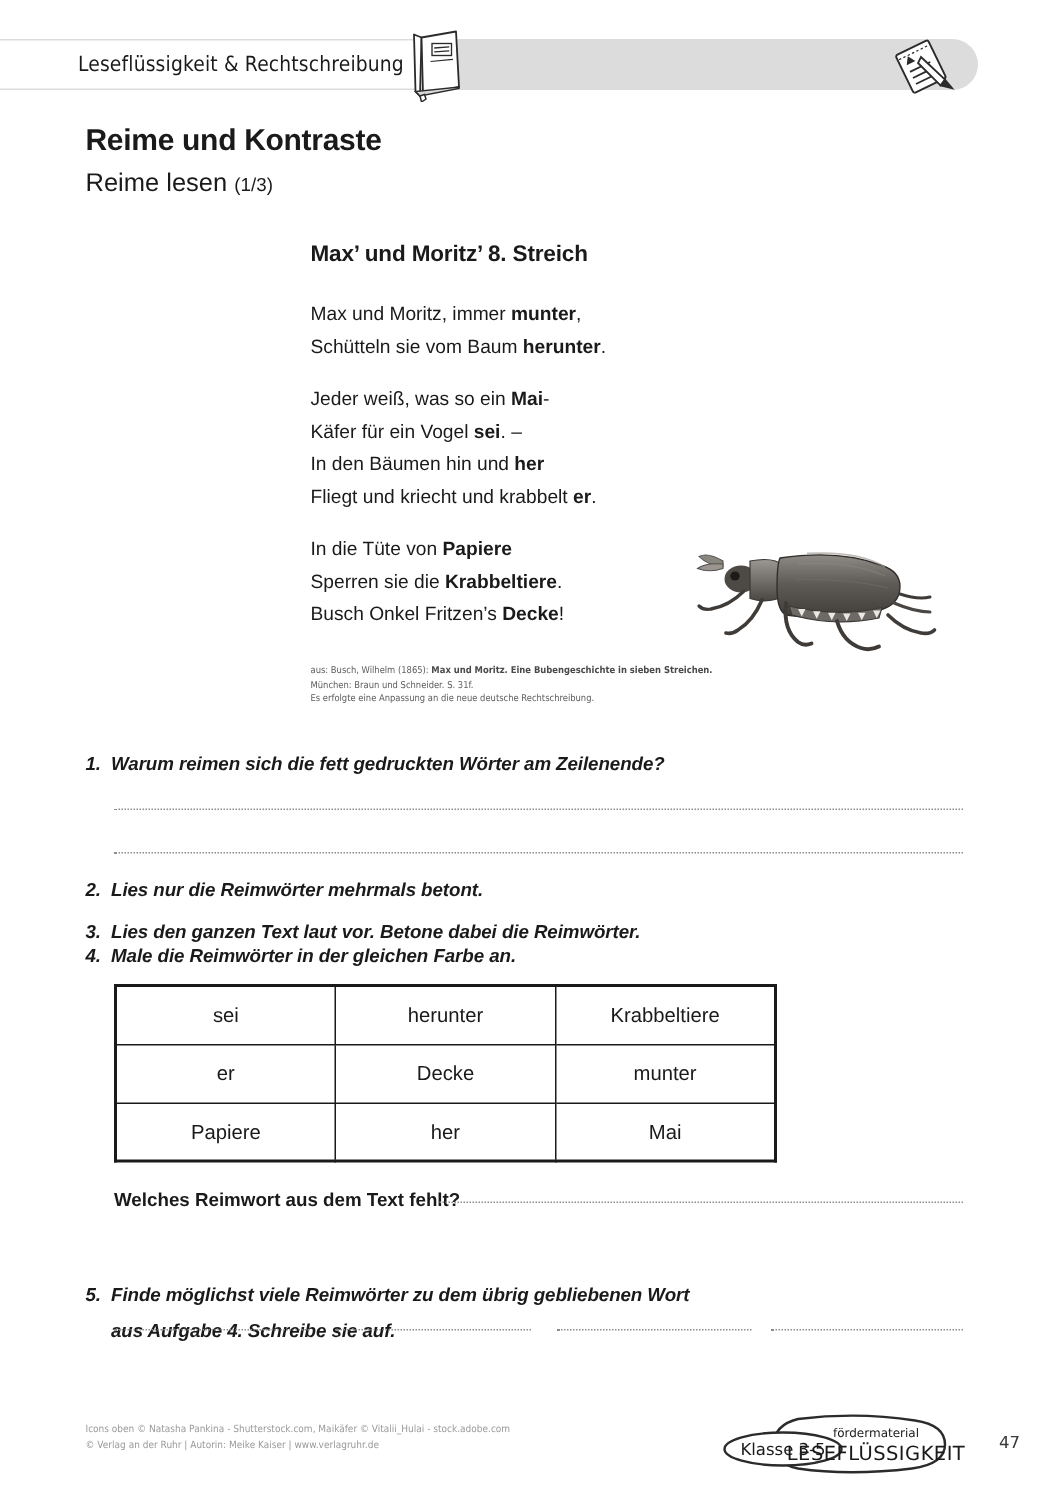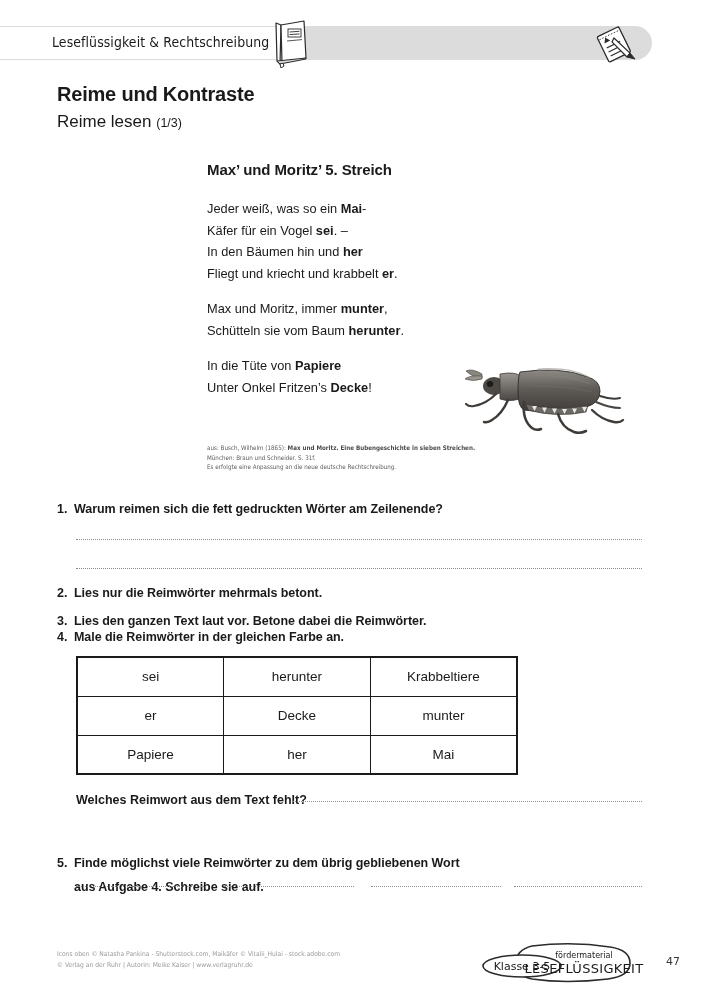--- a/index.html
+++ b/index.html
@@ -115,20 +115,21 @@
     transform-origin: left top;
   }
   .source b { font-weight: bold; color: #4a4a4a; }
 
   
   .task {
     position: absolute;
     font-size: 12.5px;
     font-weight: bold;
     letter-spacing: -0.05px;
+    font-style: italic;
   }
   .task .num { display: inline-block; width: 17px; }
   .task-1 { left: 57px; top: 502px; }
   .task-2 { left: 57px; top: 586px; }
   .task-3 { left: 57px; top: 614px; }
   .task-4 { left: 57px; top: 630px; }
   .task-5 { left: 57px; top: 823px; width: 560px; line-height: 24px; margin-top: 28px; }
   .task-5 .cont { display: block; padding-left: 17px; }
 
   .qmissing {
@@ -228,35 +229,36 @@
     </g>
   </svg>
 </div>
 
 <div class="title-main">Reime und Kontraste</div>
 <div class="title-sub">
   <span>Reime lesen</span>
   <span class="frac">(1/3)</span>
 </div>
 
-<div class="poem-title">Max’ und Moritz’ 5. Streich</div>
+<div class="poem-title">Max’ und Moritz’ 8. Streich</div>
 <div class="poem" id="poem-body">
+    <div class="stanza">
+      <div><span>Max und Moritz, immer </span><b>munter</b><span>,</span></div>
+      <div><span>Schütteln sie vom Baum </span><b>herunter</b><span>.</span></div>
+    </div>
     <div class="stanza">
       <div><span>Jeder weiß, was so ein </span><b>Mai</b><span>-</span></div>
       <div><span>Käfer für ein Vogel </span><b>sei</b><span>. –</span></div>
       <div><span>In den Bäumen hin und </span><b>her</b><span></span></div>
       <div><span>Fliegt und kriecht und krabbelt </span><b>er</b><span>.</span></div>
     </div>
     <div class="stanza">
-      <div><span>Max und Moritz, immer </span><b>munter</b><span>,</span></div>
-      <div><span>Schütteln sie vom Baum </span><b>herunter</b><span>.</span></div>
-    </div>
-    <div class="stanza">
       <div><span>In die Tüte von </span><b>Papiere</b><span></span></div>
-      <div><span>Unter Onkel Fritzen’s </span><b>Decke</b><span>!</span></div>
+      <div><span>Sperren sie die </span><b>Krabbeltiere</b><span>.</span></div>
+      <div><span>Busch Onkel Fritzen’s </span><b>Decke</b><span>!</span></div>
     </div>
   </div>
 
 <svg class="beetle" viewBox="0 0 180 88">
   <defs>
     <linearGradient id="shellg" x1="0" y1="0" x2="0" y2="1">
       <stop offset="0%" stop-color="#8e8a85"></stop>
       <stop offset="45%" stop-color="#5f5b57"></stop>
       <stop offset="100%" stop-color="#403c39"></stop>
     </linearGradient>

